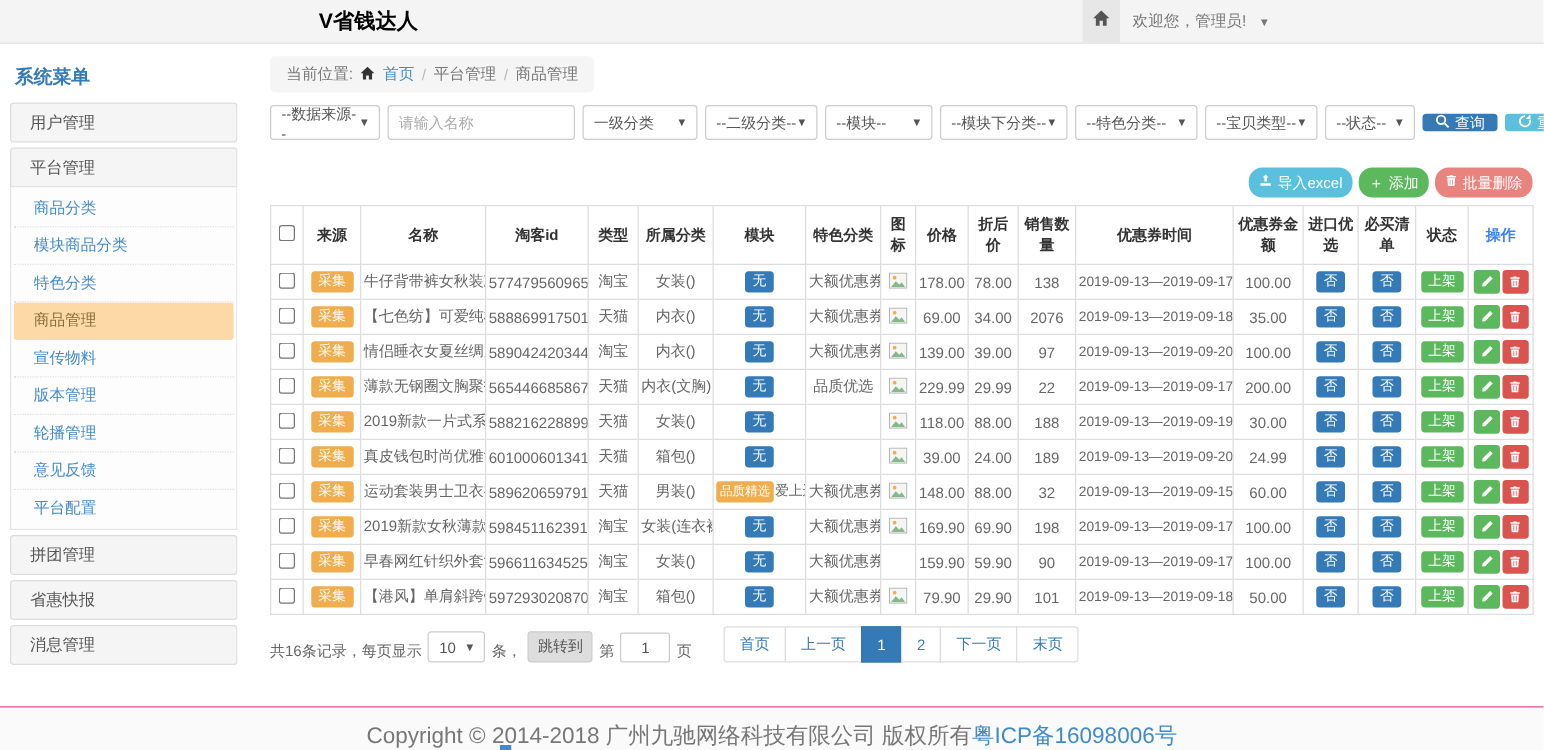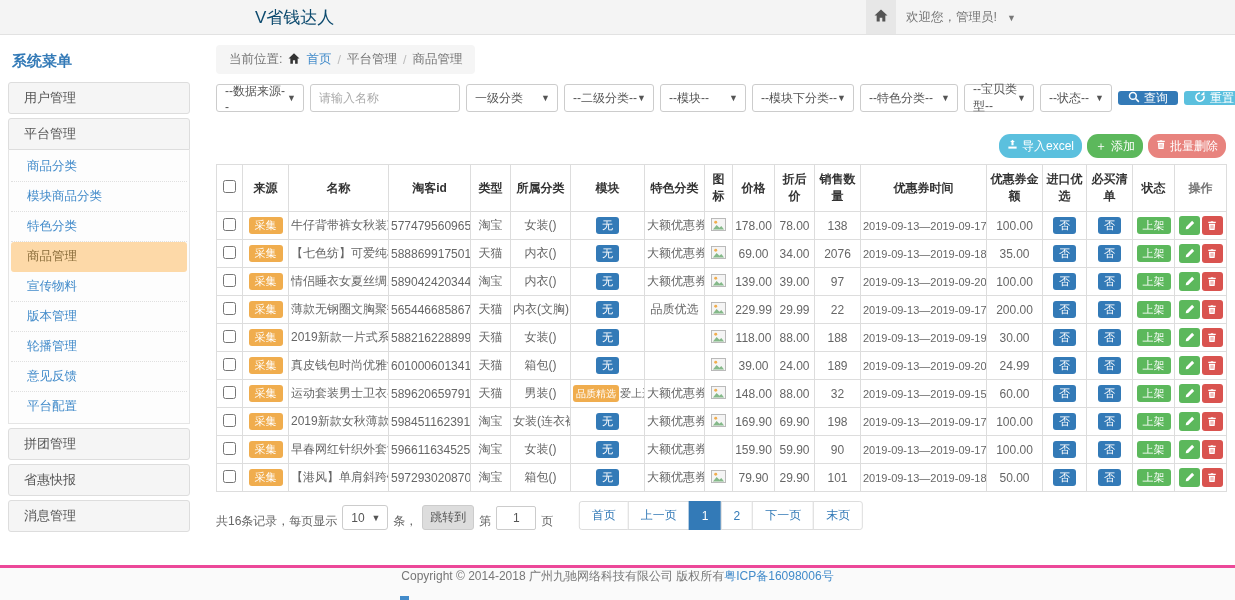--- a/index.html
+++ b/index.html
@@ -4,21 +4,21 @@
 <style>
   * { box-sizing: border-box; margin: 0; padding: 0; }
   html,body { width:1235px; height:600px; }
   body {
     font-family:"Liberation Sans","DejaVu Sans",sans-serif;
     background:#fff; color:#555; overflow:hidden;
     display:flex; flex-direction:column;
   }
   
   .topbar { position:relative; height:35px; background:#f4f4f4; border-bottom:1px solid #e2e2e2; flex-shrink:0; }
-  .brand { position:absolute; left:255px; top:50%; transform:translateY(-50%); color:#0c4a6e; font-size:17px; }
+  .brand { position:absolute; left:255px; top:50%; transform:translateY(-50%); color:#000000; font-size:17px;font-weight:bold; }
   .home-box { position:absolute; left:866px; top:0; width:30px; height:34px; background:#e7e7e7; display:flex; align-items:center; justify-content:center; cursor:pointer; }
   .home-box svg { fill:#555; }
   .welcome { position:absolute; left:906px; top:50%; transform:translateY(-50%); font-size:12.5px; color:#777; cursor:pointer; display:flex; align-items:center; gap:10px; }
   .caret { font-size:9px; color:#777; }
   
   .layout { display:flex; flex:1; padding-top:10px; overflow:hidden; }
   
   .sidebar { width:182px; margin-left:8px; flex-shrink:0; overflow:hidden; }
   .side-title { color:#337ab7; font-size:15px; font-weight:bold; padding:7px 6px 11px 4px; }
   .acc-item { background:#f5f5f5; border:1px solid #ddd; border-radius:3px; padding:6px 15px; font-size:13px; color:#555; margin-bottom:4px; cursor:pointer; }
@@ -43,21 +43,21 @@
   .btn-primary { background:#337ab7; }
   .btn-info { background:#5bc0de; }
   .btn-success { background:#5cb85c; }
   .btn-danger-soft { background:#e8837e; }
   
   .toolbar { display:flex; justify-content:flex-end; gap:5px; margin-top:22px; }
   .toolbar .btn { height:24px; font-size:12px; padding:0 8px;border-radius:11px; }
   
   .grid { width:1010px; table-layout:fixed; border-collapse:collapse; margin-top:6px; font-size:12px; }
   .grid th { border:1px solid #ddd; padding:6px 2px; color:#333; font-weight:bold; text-align:center; }
-  .grid th.op-head { color:#737373; }
+  .grid th.op-head { color:#3b82f6; }
   .grid td { border:1px solid #ddd; padding:4px 2px; color:#666; text-align:center; vertical-align:middle; height:27px; overflow:hidden; white-space:nowrap; }
   .td-name { color:#555; }
   .td-time { font-size:11px; }
   .badge { display:inline-block; border-radius:3px; color:#fff; font-size:11px; padding:2px 6px; line-height:13px; }
   .badge-warning { background:#f0ad4e; }
   .badge-primary { background:#337ab7; }
   .badge-success { background:#5cb85c; }
   .badge-sm { font-size:10px; padding:2px 3px; }
   .mod-text { color:#666; font-size:11px; margin-left:1px; }
   .op-btn { display:inline-flex; width:21px; height:19px; border-radius:3px; align-items:center; justify-content:center; margin:0 1px; cursor:pointer; border:none; }
@@ -66,21 +66,21 @@
   
   .pager-row { position:relative; margin-top:8px; font-size:12px; color:#666; display:flex; align-items:flex-end; gap:5px; height:30px; }
   .jump-btn { background:#ddd; border:1px solid #ccc; border-radius:3px; color:#555; font-size:12px; padding:3px 7px; cursor:pointer; }
   .jump-input { width:40px; height:24px; border:1px solid #ccc; border-radius:2px; text-align:center; font-size:12px; color:#555; }
   .pager { position:absolute; left:50%; transform:translateX(-50%); display:flex; }
   .pg-btn { border:1px solid #ddd; background:#fff; color:#337ab7; padding:5px 12px; font-size:12px; margin-left:-1px; cursor:pointer; }
   .pg-btn:first-child { border-radius:3px 0 0 3px; margin-left:0; }
   .pg-btn:last-child { border-radius:0 3px 3px 0; }
   .pg-btn.active { background:#337ab7; border-color:#337ab7; color:#fff; }
   
-  .footer { position:relative; margin-top:auto; height:35px; background:#fafafa; border-top:3px solid #ec4899; display:flex; align-items:flex-start; justify-content:center; font-size:12px; color:#777; flex-shrink:0; }
+  .footer { position:relative; margin-top:auto; height:35px; background:#fafafa; border-top:1px solid #ec4899; display:flex; align-items:flex-end; justify-content:center; font-size:18px; color:#777; flex-shrink:0; }
   .footer .icp { color:#428bca; text-decoration:none; cursor:pointer; }
   .blue-marker { position:absolute; left:400px; bottom:0; width:9px; height:4px; background:#428bca; }
   input[type=checkbox] { width:13px; height:13px; cursor:pointer; }
 </style>
 </head>
 <body>
 
 <div class="topbar">
   <div class="brand">V省钱达人</div>
   <div class="home-box">
@@ -142,21 +142,21 @@
             <span class="caret">▼</span>
           </span><span class="mock-select" style="width: 86px;">
             <span>--模块--</span>
             <span class="caret">▼</span>
           </span><span class="mock-select" style="width: 102px;">
             <span>--模块下分类--</span>
             <span class="caret">▼</span>
           </span><span class="mock-select" style="width: 98px;">
             <span>--特色分类--</span>
             <span class="caret">▼</span>
-          </span><span class="mock-select" style="width: 70px;">
+          </span><span class="mock-select" style="width: 90px;">
             <span>--宝贝类型--</span>
             <span class="caret">▼</span>
           </span><span class="mock-select" style="width: 72px;">
             <span>--状态--</span>
             <span class="caret">▼</span>
           </span></span>
       <button class="btn btn-primary">
         <span><svg width="12" height="12" viewBox="0 0 16 16" fill="none" stroke="#fff" stroke-width="2">
               <circle cx="6.5" cy="6.5" r="4.5"></circle>
               <line x1="10.2" y1="10.2" x2="14.5" y2="14.5"></line>

